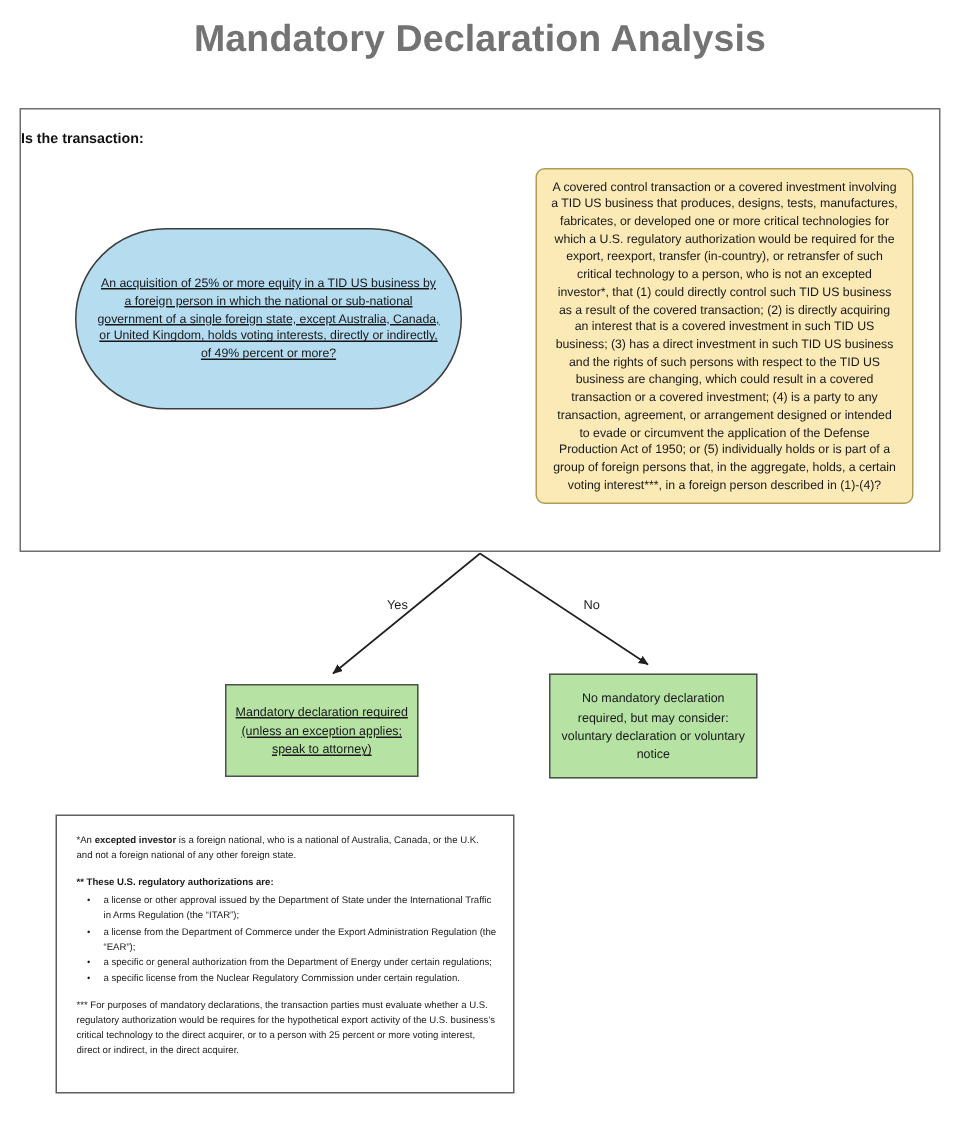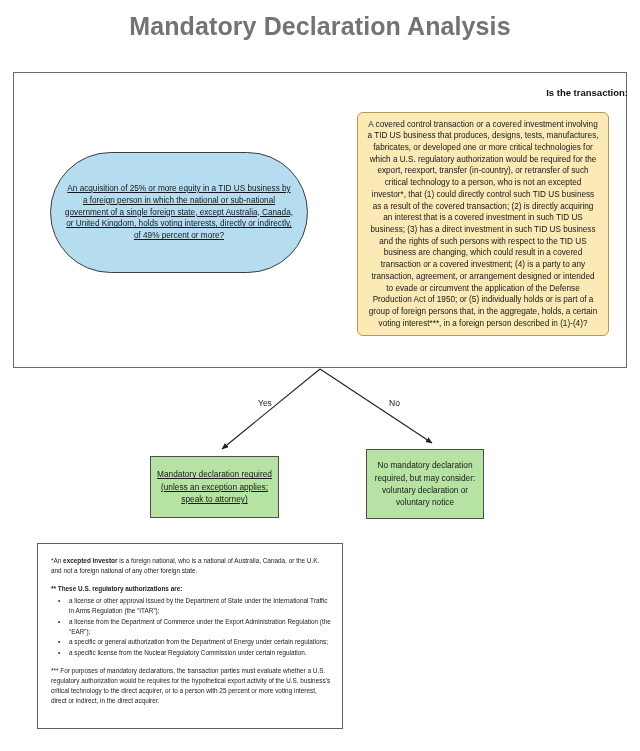--- a/index.html
+++ b/index.html
@@ -38,21 +38,21 @@
     border: 1px solid #6e6e6e;
     box-sizing: border-box;
     background: #ffffff;
   }
 
   #question-header {
     position: absolute;
     left: 0;
     top: 14px;
     width: 614px;
-    text-align: right;
+    text-align: left;
     font-size: 9.5px;
     font-weight: bold;
     color: #111111;
   }
 
   
   #blue-condition {
     position: absolute;
     left: 36px;
     top: 79px;
@@ -129,21 +129,21 @@
     justify-content: center;
     padding: 0 6px;
   }
   .outcome-box .txt {
     font-size: 8.3px;
     line-height: 1.5;
     text-align: center;
     color: #16171a;
   }
   #outcome-yes { left: 150px; top: 456px; width: 129px; height: 62px; text-decoration: underline; }
-  #outcome-no  { left: 366px; top: 449px; width: 118px; height: 70px; }
+  #outcome-no  { left: 366px; top: 449px; width: 139px; height: 70px; }
 
   
   #footnotes {
     position: absolute;
     left: 37px;
     top: 543px;
     width: 306px;
     height: 186px;
     border: 1px solid #5e5e5e;
     box-sizing: border-box;

